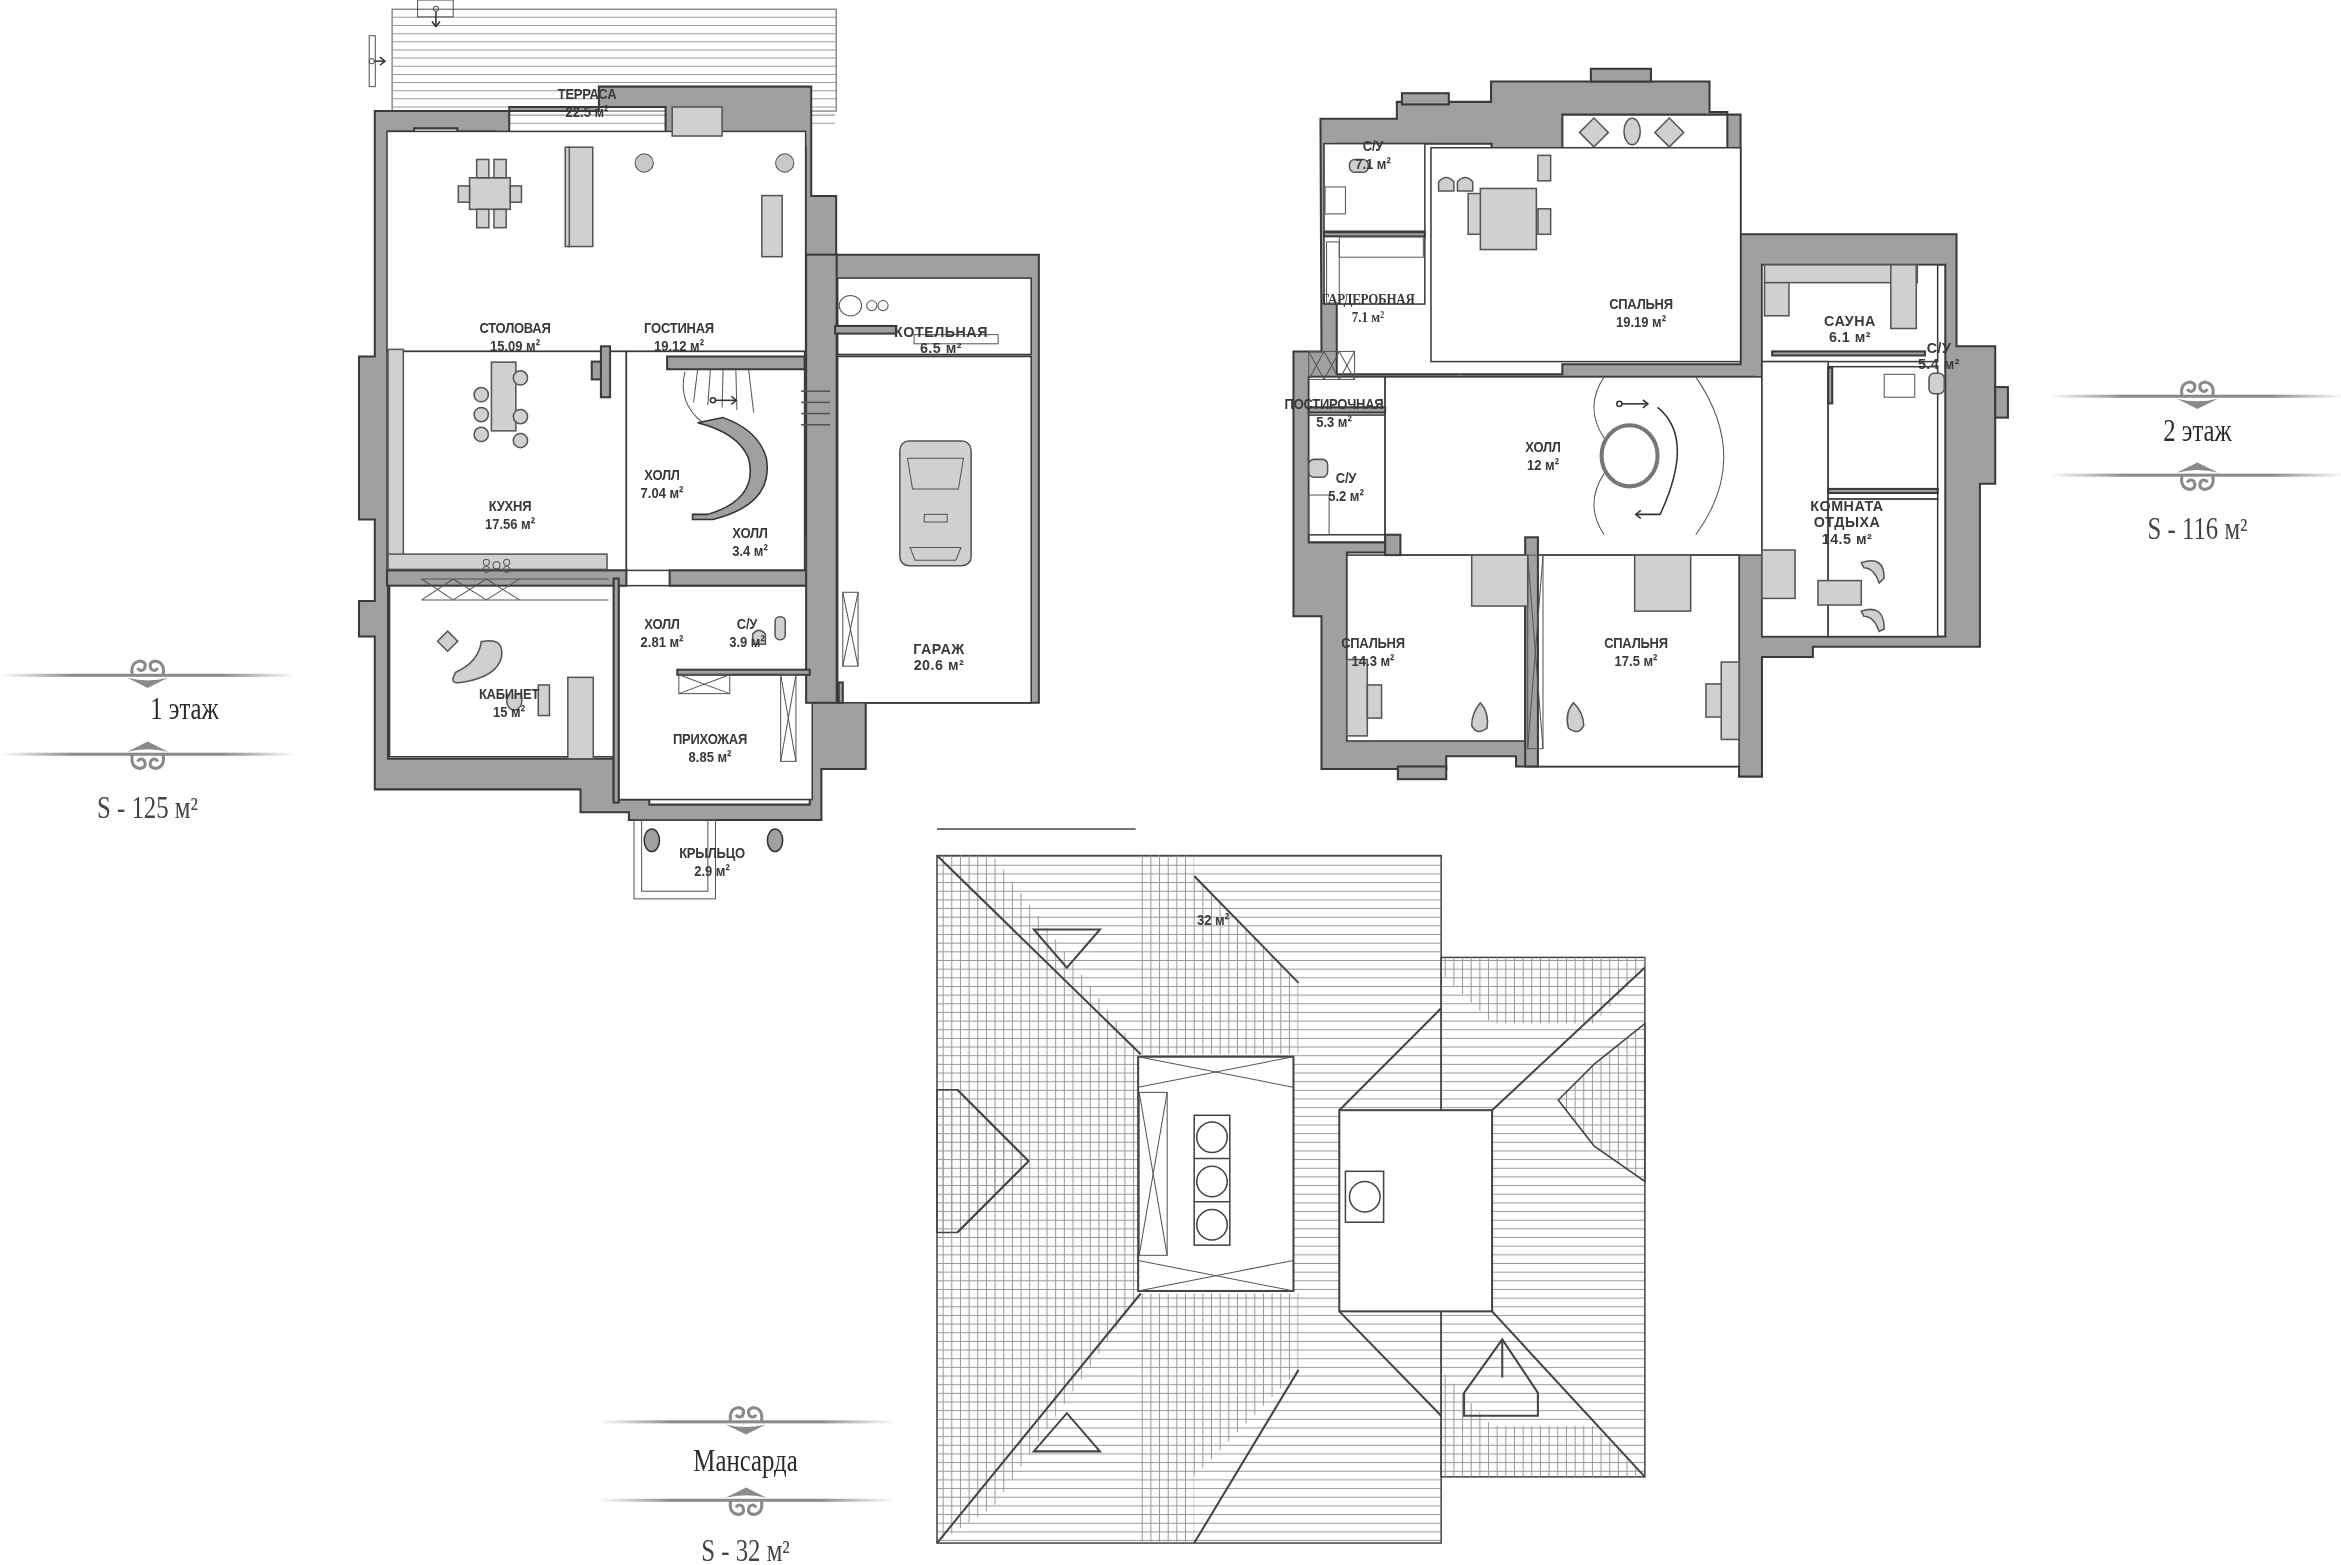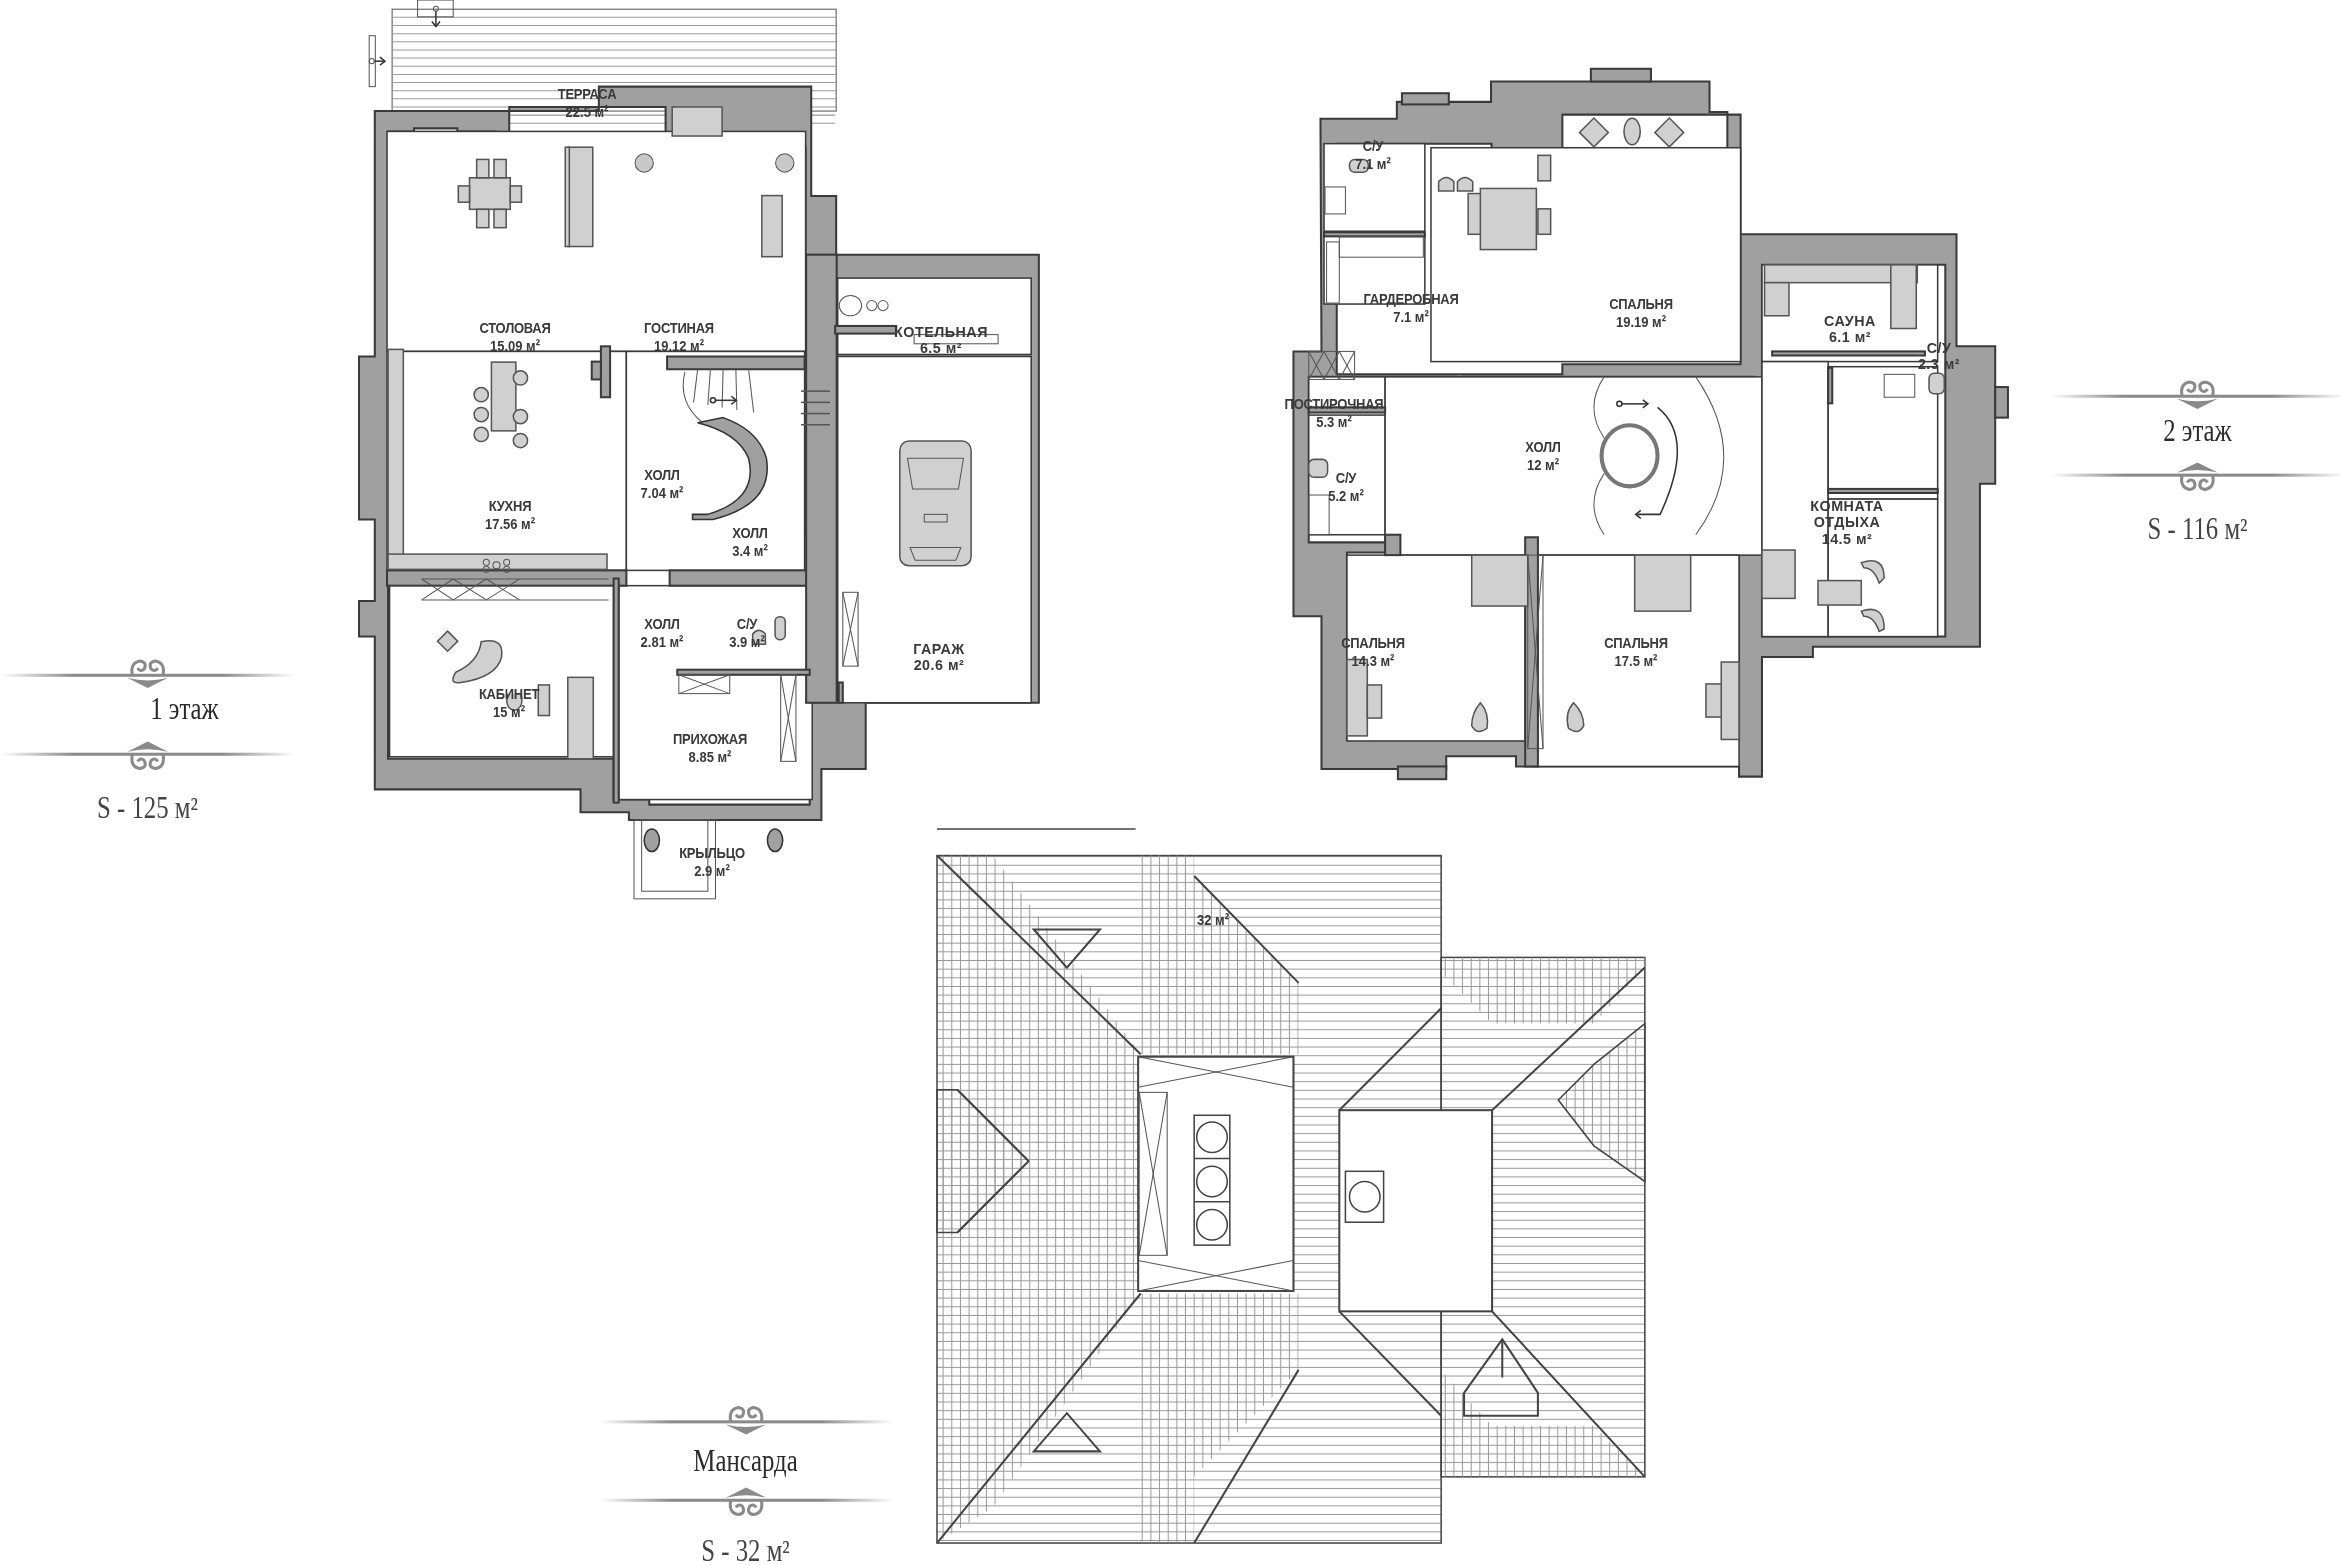--- a/index.html
+++ b/index.html
@@ -445,21 +445,21 @@
       <span class="name">КРЫЛЬЦО</span>
       <span class="area">2.9 м²</span>
     </div>
 </div>
 
 <div>
   <div class="room-label" style="left:1373px;top:155px;">
       <span class="name">С/У</span>
       <span class="area">7.1 м²</span>
     </div>
-  <div class="room-label" style="left:1411px;top:308px;">
+  <div class="room-label" style="left:1368px;top:308px;font-family:Liberation Serif, serif;">
       <span class="name">ГАРДЕРОБНАЯ</span>
       <span class="area">7.1 м²</span>
     </div>
   <div class="room-label" style="left:1641px;top:313px;">
       <span class="name">СПАЛЬНЯ</span>
       <span class="area">19.19 м²</span>
     </div>
   <div class="room-label wide" style="left:1850px;top:329px;">
       <span class="name">САУНА</span>
       <span class="area">6.1 м²</span>
@@ -471,21 +471,21 @@
   <div class="room-label" style="left:1543px;top:456px;">
       <span class="name">ХОЛЛ</span>
       <span class="area">12 м²</span>
     </div>
   <div class="room-label" style="left:1346px;top:487px;">
       <span class="name">С/У</span>
       <span class="area">5.2 м²</span>
     </div>
   <div class="room-label wide" style="left:1939px;top:356px;">
       <span class="name">С/У</span>
-      <span class="area">2.3 м²</span>
+      <span class="area">5.4 м²</span>
     </div>
   <div class="room-label wide" style="left:1847px;top:523px;">
       <span class="name">КОМНАТА</span>
       <span class="name">ОТДЫХА</span>
       <span class="area">14.5 м²</span>
     </div>
   <div class="room-label" style="left:1373px;top:652px;">
       <span class="name">СПАЛЬНЯ</span>
       <span class="area">14.3 м²</span>
     </div>

